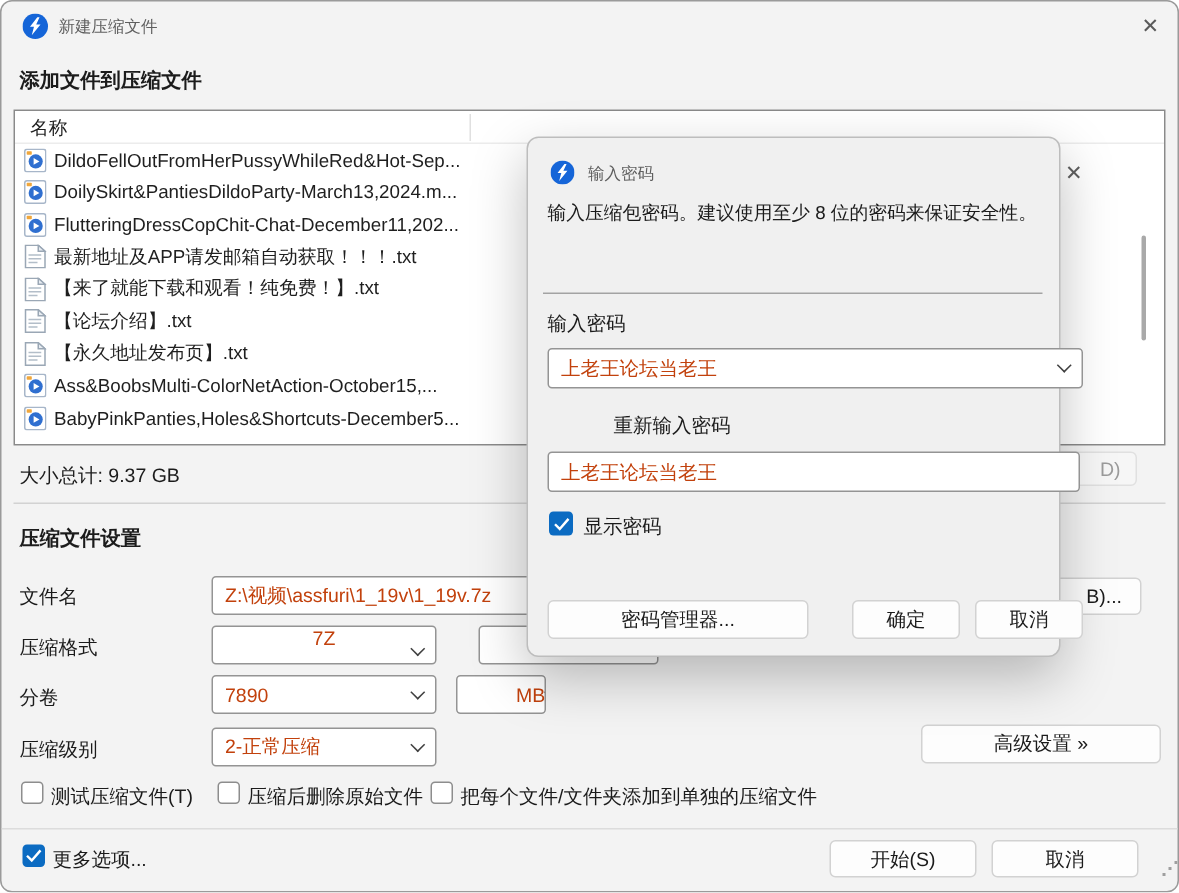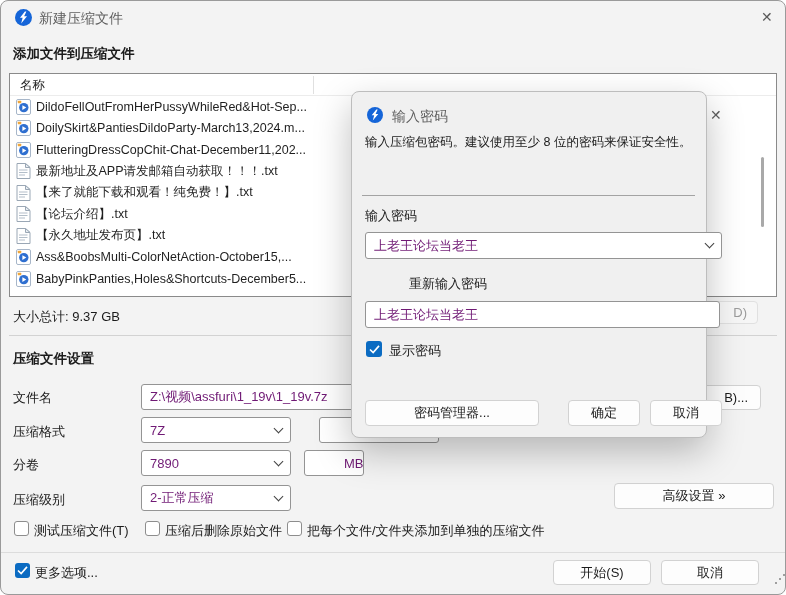--- a/index.html
+++ b/index.html
@@ -2,27 +2,27 @@
 <html><head>
 <meta charset="utf-8">
 <style>
   html,body{margin:0;padding:0;background:#fff;}
   *{box-sizing:border-box;}
   .stage{position:relative;width:786px;height:595px;font-family:"Liberation Sans",sans-serif;}
   .win{position:absolute;inset:0;background:#f3f3f3;border:1px solid #9a9a9a;border-radius:8px;
        overflow:hidden;font-size:13px;color:#1b1b1b;}
   .abs{position:absolute;}
   
-  .titlebar-text{color:#5f5f5f;font-size:14px;}
+  .titlebar-text{color:#5f5f5f;font-size:11px;}
   .close-x{color:#5a5a5a;font-size:14px;line-height:1;cursor:default;}
   
   .btn{position:absolute;background:#fdfdfd;border:1px solid #d2d2d2;border-radius:4px;
        display:flex;align-items:center;justify-content:center;font-size:13px;color:#1b1b1b;}
   .combo,.tinput{position:absolute;background:#fff;border:1px solid #949494;border-radius:3px;
-       display:flex;align-items:center;padding:0 8px;font-size:13px;color:#701a75;overflow:hidden;white-space:nowrap;}
+       display:flex;align-items:center;padding:0 8px;font-size:13px;color:#c2410c;overflow:hidden;white-space:nowrap;}
   .chev{width:7px;height:7px;border-right:1.4px solid #404040;border-bottom:1.4px solid #404040;
         transform:rotate(45deg);margin-left:auto;margin-top:-4px;flex:none;}
   .cb{position:absolute;width:15px;height:15px;background:#fff;border:1px solid #8d8d8d;border-radius:3px;}
   .cb.checked{display:flex;align-items:center;justify-content:center;border:none;}
   .label{position:absolute;white-space:nowrap;}
   .bold{font-weight:bold;}
   .divider{position:absolute;height:1px;background:#d2d2d2;}
   
   .filelist{position:absolute;left:8px;top:72px;width:768px;height:224px;background:#fff;
             border:1px solid #8a8a8a;overflow:hidden;}
@@ -188,21 +188,21 @@
 
     <div class="label bold" style="left:12px;top:349px;font-size:13.5px;">压缩文件设置</div>
 
     <div class="label" style="left:12px;top:388px;">文件名</div>
     <div class="tinput" style="left:140px;top:383px;width:502px;height:26px;">
         <span>Z:\视频\assfuri\1_19v\1_19v.7z</span>
       </div>
     <div class="btn" style="left:648px;top:384px;width:112px;height:25px;justify-content:flex-end;padding-right:12px;">B)...</div>
 
     <div class="label" style="left:12px;top:422px;">压缩格式</div>
-    <div class="combo" style="left:140px;top:416px;width:150px;height:26px;">
+    <div class="combo" style="left:140px;top:416px;width:150px;height:26px;flex-direction:column;">
       <span>7Z</span>
       <span class="chev"></span>
     </div>
     <div class="tinput" style="left:318px;top:416px;width:120px;height:26px;"></div>
 
     <div class="label" style="left:12px;top:455px;">分卷</div>
     <div class="combo" style="left:140px;top:449px;width:150px;height:26px;">
       <span>7890</span>
       <span class="chev"></span>
     </div>

